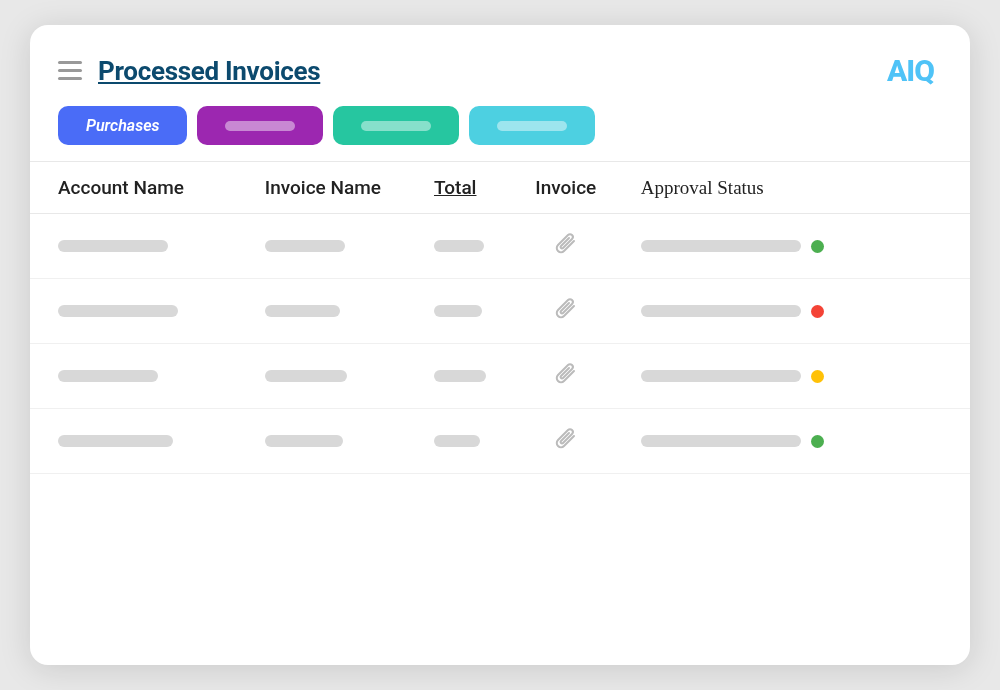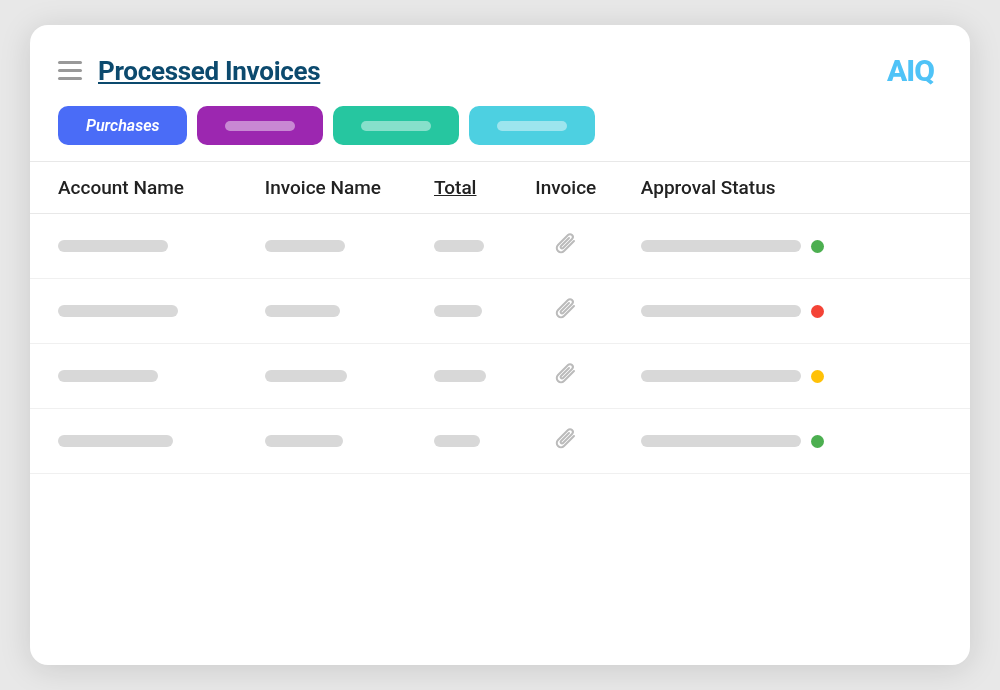--- a/index.html
+++ b/index.html
@@ -139,20 +139,21 @@
       padding: 14px 0 14px 28px;
       font-size: 19px;
       font-weight: 500;
       color: #222;
       text-align: left;
       background: #fff;
     }
 
     th:last-child {
       padding-right: 12px;
+      font-family: Liberation Serif, serif;
     }
 
     tbody tr {
       border-bottom: 1.5px solid #f0f0f0;
     }
 
     td {
       padding: 18px 0 18px 28px;
       vertical-align: middle;
     }

